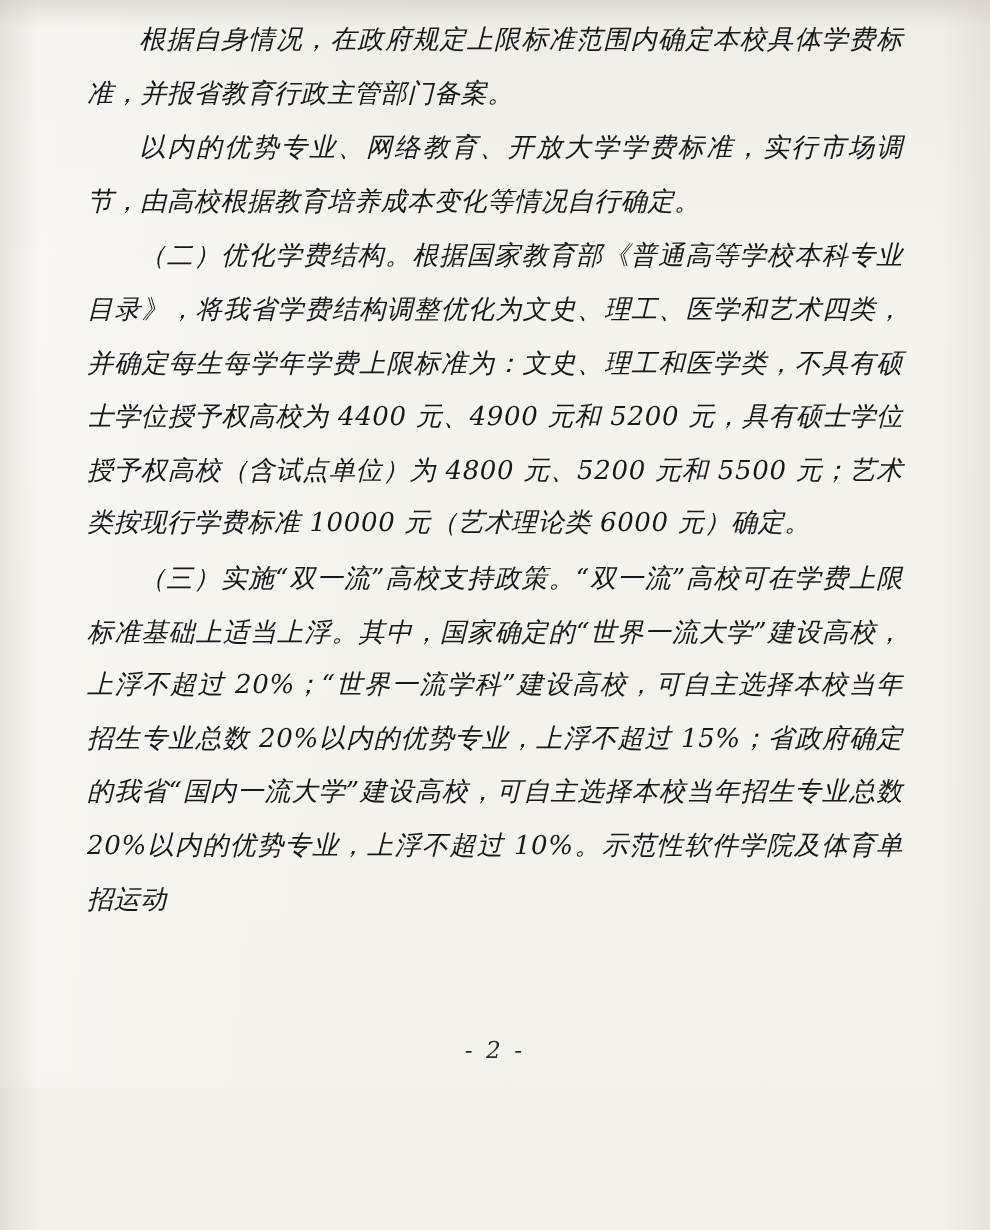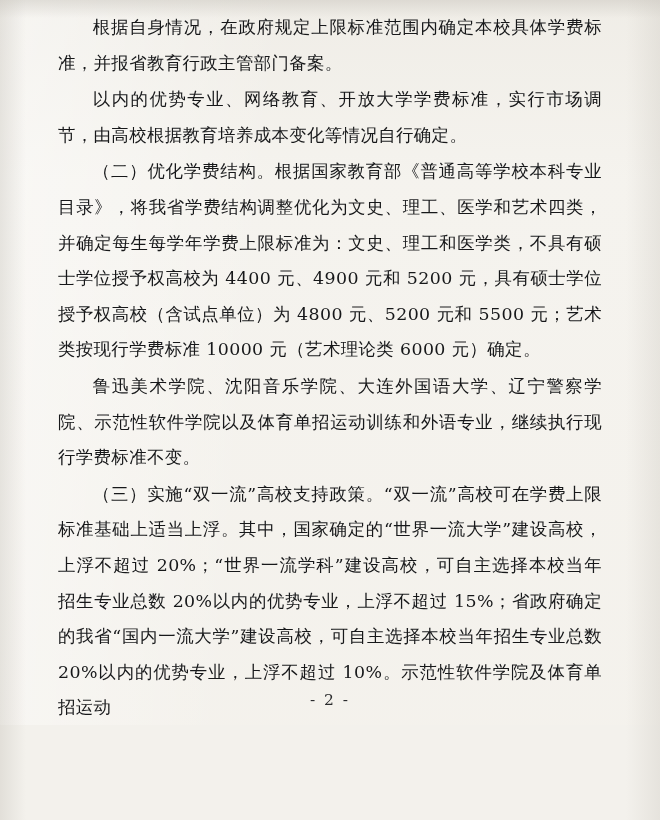--- a/index.html
+++ b/index.html
@@ -13,20 +13,21 @@
     font-family: "DejaVu Serif", serif;
     overflow: hidden;
   }
   #page {
     position: relative;
     width: 660px;
     height: 725px;
     background: #f4f2ed;
     box-sizing: border-box;
     padding: 10px 58px 0 58px;
+    font-style: italic;
   }
   
   #page:before {
     content: "";
     position: absolute;
     top: 0; left: 0; right: 0; bottom: 0;
     background:
       linear-gradient(95deg, rgba(255,255,255,0.45) 0%, rgba(246,244,239,0.0) 40%),
       linear-gradient(180deg, rgba(236,233,226,0.55) 0%, rgba(250,248,244,0.15) 25%, rgba(244,241,235,0.35) 100%);
     pointer-events: none;
@@ -85,18 +86,17 @@
 
 <div id="page">
   <div class="edge-shade-top"></div>
   <div class="edge-shade-left"></div>
   <div class="edge-shade-right"></div>
 
   <div class="body-text">
     <p class="para">根据自身情况，在政府规定上限标准范围内确定本校具体学费标准，并报省教育行政主管部门备案。</p>
     <p class="para">以内的优势专业、网络教育、开放大学学费标准，实行市场调节，由高校根据教育培养成本变化等情况自行确定。</p>
     <p class="para">（二）优化学费结构。根据国家教育部《普通高等学校本科专业目录》，将我省学费结构调整优化为文史、理工、医学和艺术四类，并确定每生每学年学费上限标准为：文史、理工和医学类，不具有硕士学位授予权高校为 4400 元、4900 元和 5200 元，具有硕士学位授予权高校（含试点单位）为 4800 元、5200 元和 5500 元；艺术类按现行学费标准 10000 元（艺术理论类 6000 元）确定。</p>
-    <p class="para">鲁迅美术学院、沈阳音乐学院、大连外国语大学、辽宁警察学院、示范性软件学院以及体育单招运动训练和外语专业，继续执行现行学费标准不变。</p>
     <p class="para tight">（三）实施“双一流”高校支持政策。“双一流”高校可在学费上限标准基础上适当上浮。其中，国家确定的“世界一流大学”建设高校，上浮不超过 20%；“世界一流学科”建设高校，可自主选择本校当年招生专业总数 20%以内的优势专业，上浮不超过 15%；省政府确定的我省“国内一流大学”建设高校，可自主选择本校当年招生专业总数 20%以内的优势专业，上浮不超过 10%。示范性软件学院及体育单招运动</p>
   </div>
 
   <div class="pgnum">- 2 -</div>
 </div>
 
 </body></html>

